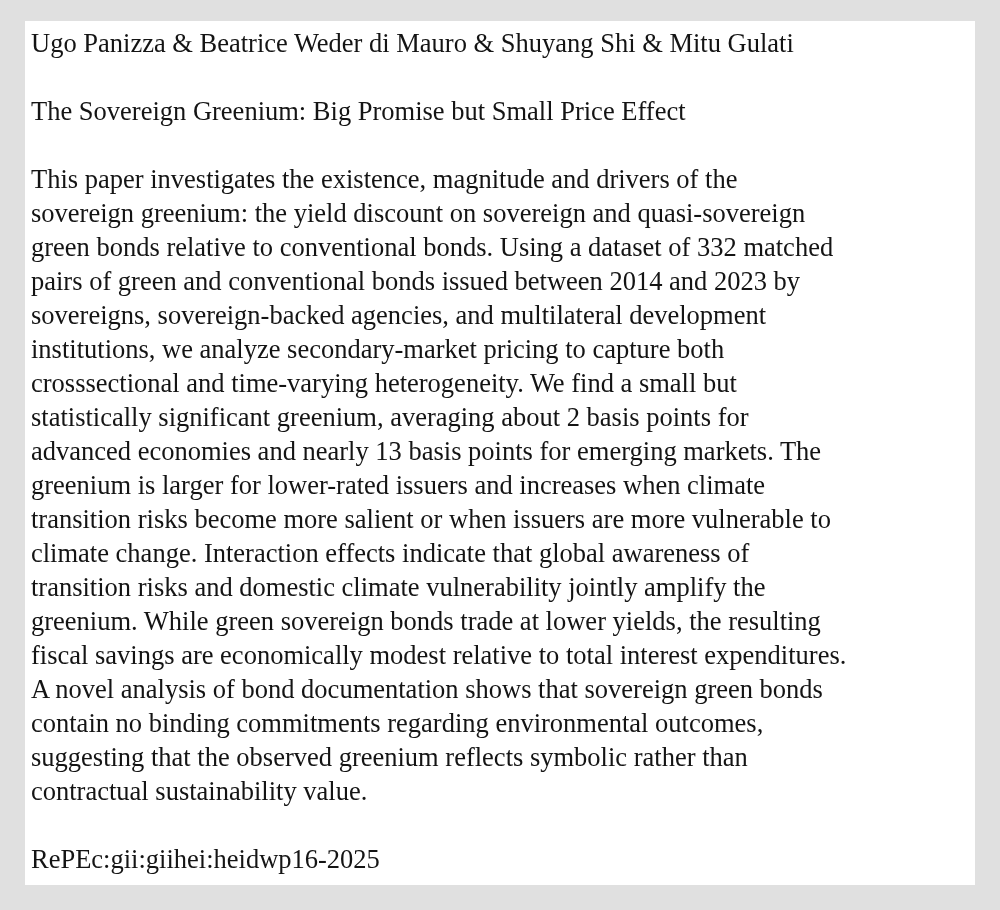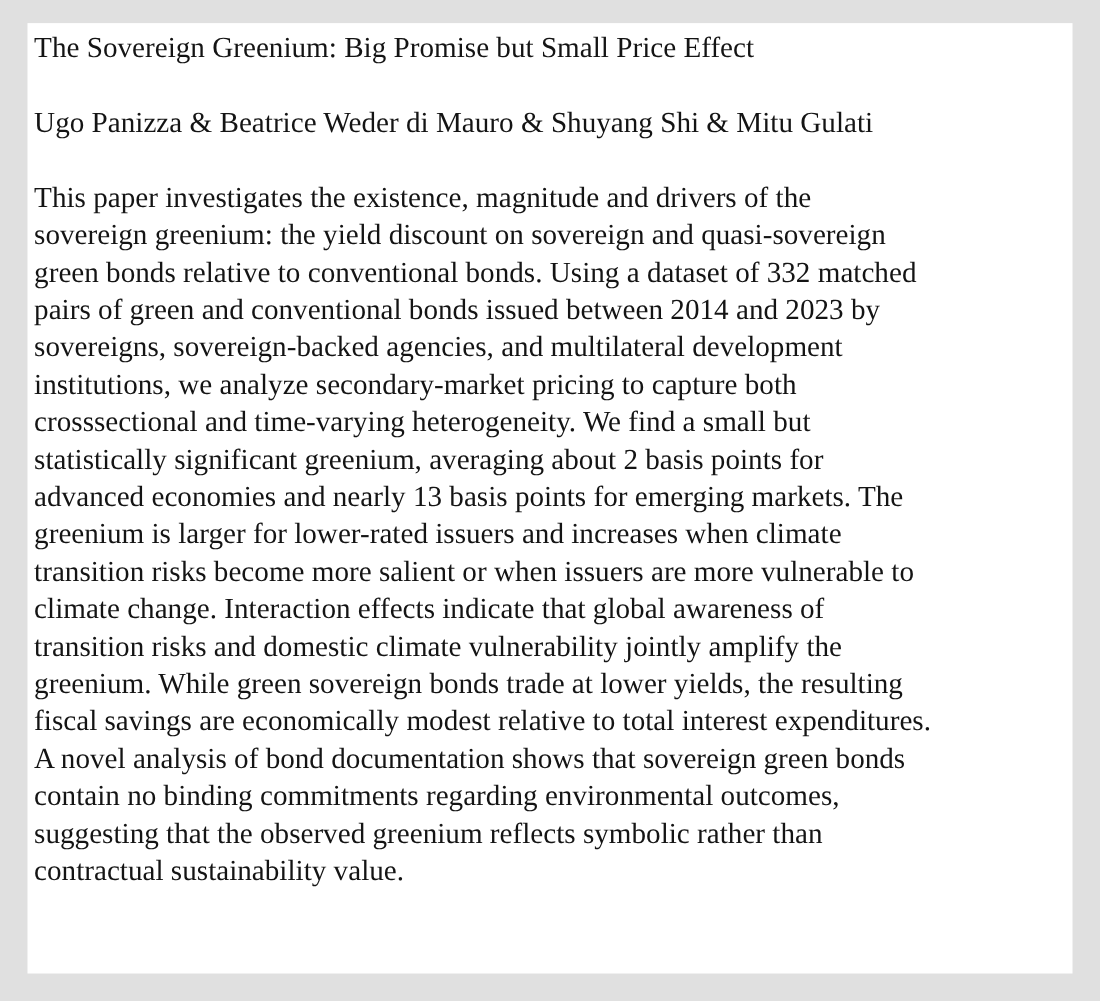--- a/index.html
+++ b/index.html
@@ -43,35 +43,36 @@
   }
   .block:last-child {
     margin-bottom: 0;
   }
 </style>
 </head>
 <body>
 
 <div class="canvas">
   <div class="panel">
+    <div class="block">Ugo Panizza &amp; Beatrice Weder di Mauro &amp; Shuyang Shi &amp; Mitu Gulati</div>
     <div class="block">The Sovereign Greenium: Big Promise but Small Price Effect</div>
-    <div class="block">Ugo Panizza &amp; Beatrice Weder di Mauro &amp; Shuyang Shi &amp; Mitu Gulati</div>
     <div class="block">This paper investigates the existence, magnitude and drivers of the
 sovereign greenium: the yield discount on sovereign and quasi-sovereign
 green bonds relative to conventional bonds. Using a dataset of 332 matched
 pairs of green and conventional bonds issued between 2014 and 2023 by
 sovereigns, sovereign-backed agencies, and multilateral development
 institutions, we analyze secondary-market pricing to capture both
 crosssectional and time-varying heterogeneity. We find a small but
 statistically significant greenium, averaging about 2 basis points for
 advanced economies and nearly 13 basis points for emerging markets. The
 greenium is larger for lower-rated issuers and increases when climate
 transition risks become more salient or when issuers are more vulnerable to
 climate change. Interaction effects indicate that global awareness of
 transition risks and domestic climate vulnerability jointly amplify the
 greenium. While green sovereign bonds trade at lower yields, the resulting
 fiscal savings are economically modest relative to total interest expenditures.
 A novel analysis of bond documentation shows that sovereign green bonds
 contain no binding commitments regarding environmental outcomes,
 suggesting that the observed greenium reflects symbolic rather than
 contractual sustainability value.</div>
+    <div class="block">RePEc:gii:giihei:heidwp16-2025</div>
   </div>
 </div>
 
 </body></html>

